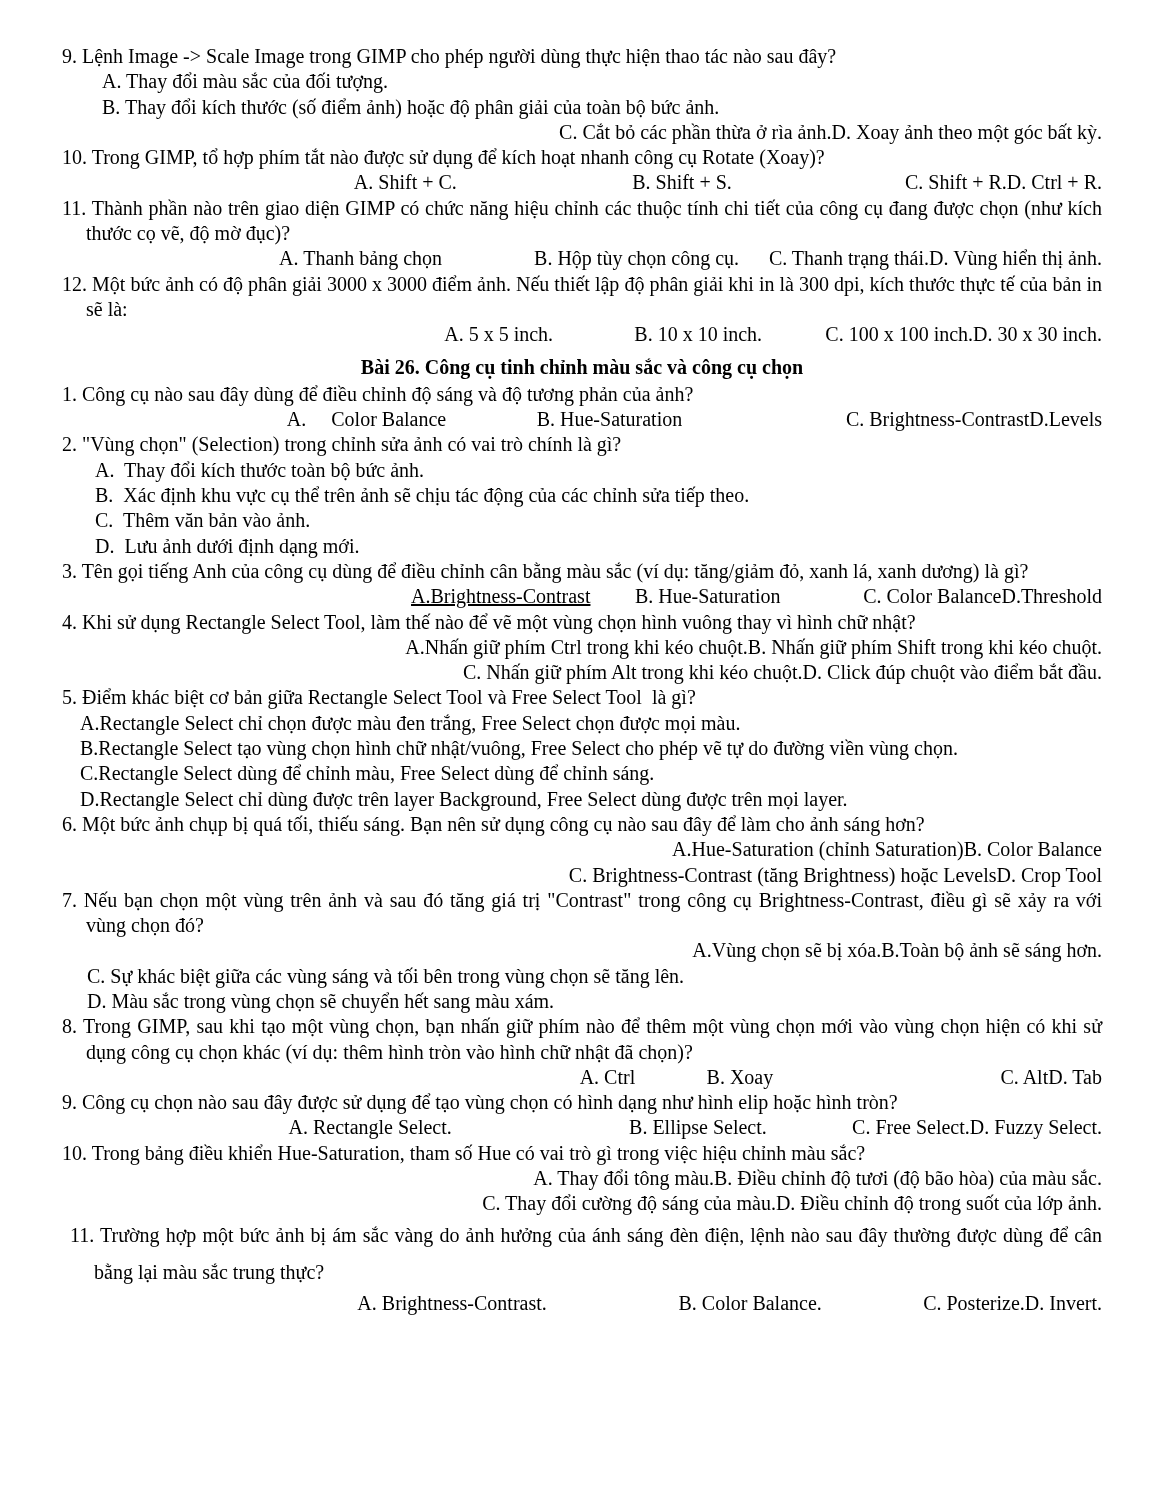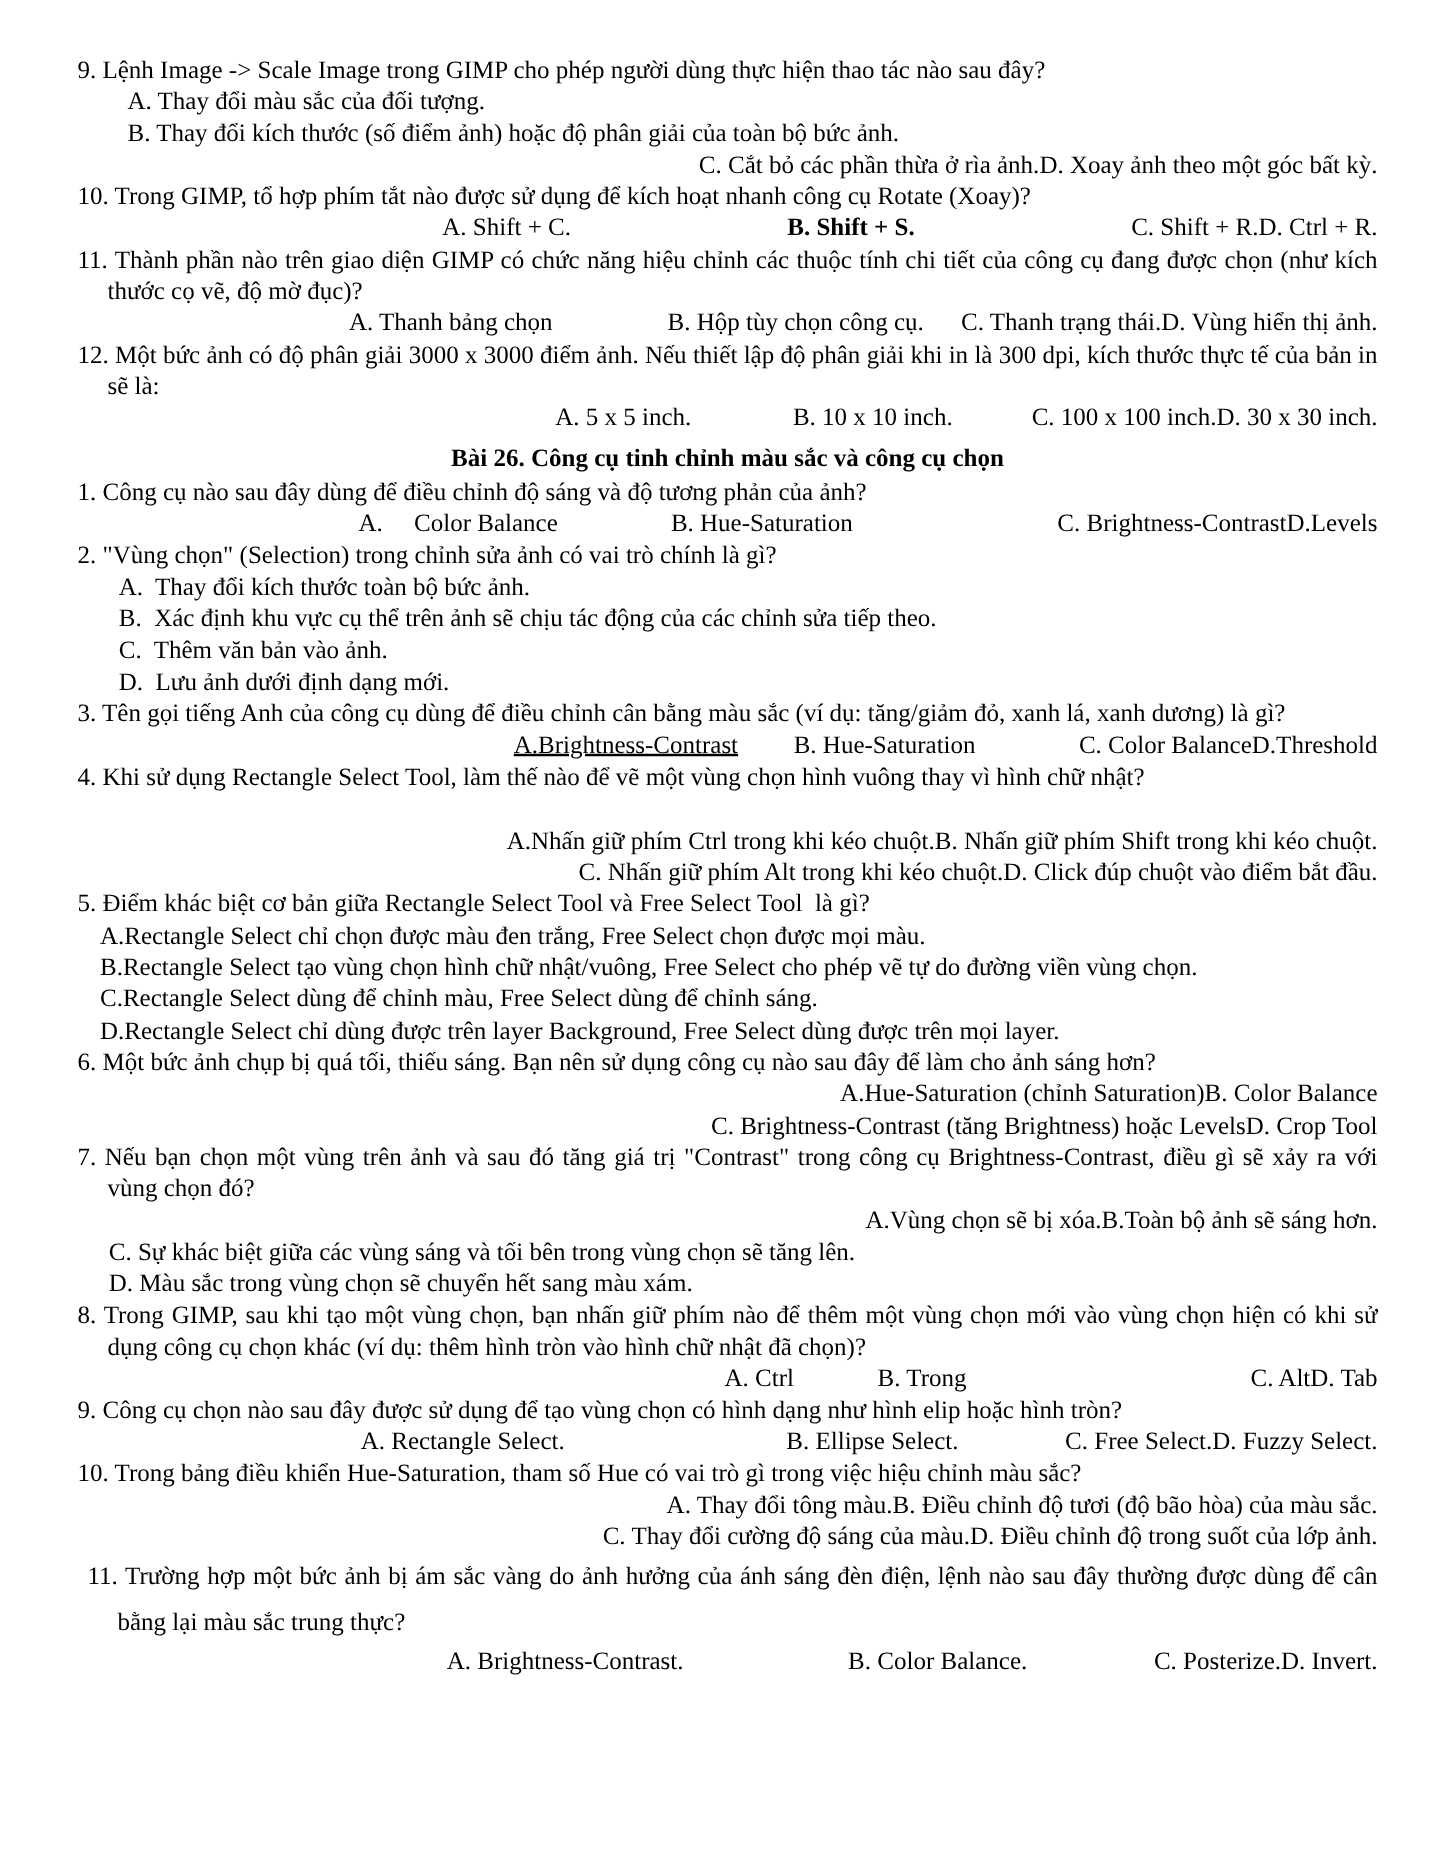--- a/index.html
+++ b/index.html
@@ -55,21 +55,21 @@
 
 <div class="page" id="doc-root">
     <div class="question">
       <div class="stem"><span class="qnum">9.</span> Lệnh Image -&gt; Scale Image trong GIMP cho phép người dùng thực hiện thao tác nào sau đây?</div>
       <div class="opt-row" style="padding-left: 100px; text-indent: -60px;"><span class="opt">A. Thay đổi màu sắc của đối tượng.</span></div>
       <div class="opt-row" style="padding-left: 100px; text-indent: -60px;"><span class="opt">B. Thay đổi kích thước (số điểm ảnh) hoặc độ phân giải của toàn bộ bức ảnh.</span></div>
       <div class="opt-row cols" style="padding-left: 38px;"><span class="opt col" style="width: 433px;">C. Cắt bỏ các phần thừa ở rìa ảnh.</span><span class="opt">D. Xoay ảnh theo một góc bất kỳ.</span></div>
     </div>
     <div class="question">
       <div class="stem"><span class="qnum">10.</span> Trong GIMP, tổ hợp phím tắt nào được sử dụng để kích hoạt nhanh công cụ Rotate (Xoay)?</div>
-      <div class="opt-row cols" style="padding-left: 41px;"><span class="opt col" style="width: 320px;">A. Shift + C.</span><span class="opt col" style="width: 275px; font-weight: bold;">B. Shift + S.</span><span class="opt col" style="width: 275px;">C. Shift + R.</span><span class="opt">D. Ctrl + R.</span></div>
+      <div class="opt-row cols" style="padding-left: 41px;"><span class="opt col" style="width: 320px;">A. Shift + C.</span><span class="opt col" style="width: 275px;">B. Shift + S.</span><span class="opt col" style="width: 275px;">C. Shift + R.</span><span class="opt">D. Ctrl + R.</span></div>
     </div>
     <div class="question">
       <div class="stem"><span class="qnum">11.</span> Thành phần nào trên giao diện GIMP có chức năng hiệu chỉnh các thuộc tính chi tiết của công cụ đang được chọn (như kích thước cọ vẽ, độ mờ đục)?</div>
       <div class="opt-row cols" style="padding-left: 38px;"><span class="opt col" style="width: 213px;">A. Thanh bảng chọn</span><span class="opt col" style="width: 297px;">B. Hộp tùy chọn công cụ.</span><span class="opt col" style="width: 190px;">C. Thanh trạng thái.</span><span class="opt">D. Vùng hiển thị ảnh.</span></div>
     </div>
     <div class="question">
       <div class="stem"><span class="qnum">12.</span> Một bức ảnh có độ phân giải 3000 x 3000 điểm ảnh. Nếu thiết lập độ phân giải khi in là 300 dpi, kích thước thực tế của bản in sẽ là:</div>
       <div class="opt-row cols" style="padding-left: 38px;"><span class="opt col" style="width: 235px;">A. 5 x 5 inch.</span><span class="opt col" style="width: 209px;">B. 10 x 10 inch.</span><span class="opt col" style="width: 211px;">C. 100 x 100 inch.</span><span class="opt">D. 30 x 30 inch.</span></div>
     </div>
     <div class="heading">Bài 26. Công cụ tinh chỉnh màu sắc và công cụ chọn</div>
@@ -83,21 +83,21 @@
       <div class="opt-row" style="padding-left: 93px; text-indent: -60px;"><span class="opt">B.&nbsp; Xác định khu vực cụ thể trên ảnh sẽ chịu tác động của các chỉnh sửa tiếp theo.</span></div>
       <div class="opt-row" style="padding-left: 93px; text-indent: -60px;"><span class="opt">C.&nbsp; Thêm văn bản vào ảnh.</span></div>
       <div class="opt-row" style="padding-left: 93px; text-indent: -60px;"><span class="opt">D.&nbsp; Lưu ảnh dưới định dạng mới.</span></div>
     </div>
     <div class="question">
       <div class="stem"><span class="qnum">3.</span> Tên gọi tiếng Anh của công cụ dùng để điều chỉnh cân bằng màu sắc (ví dụ: tăng/giảm đỏ, xanh lá, xanh dương) là gì?</div>
       <div class="opt-row cols" style="padding-left: 26px;"><span class="opt col" style="width: 287px; text-decoration: underline;">A.Brightness-Contrast</span><span class="opt col" style="width: 190px;">B. Hue-Saturation</span><span class="opt col" style="width: 185px; margin-left: 36px;">C. Color Balance</span><span class="opt">D.Threshold</span></div>
     </div>
     <div class="question">
       <div class="stem"><span class="qnum">4.</span> Khi sử dụng Rectangle Select Tool, làm thế nào để vẽ một vùng chọn hình vuông thay vì hình chữ nhật?</div>
-      <div class="opt-row cols" style="padding-left: 20px;"><span class="opt col" style="width: 462px; margin-top: 26px;">A.Nhấn giữ phím Ctrl trong khi kéo chuột.</span><span class="opt">B. Nhấn giữ phím Shift trong khi kéo chuột.</span></div>
+      <div class="opt-row cols" style="padding-left: 20px;"><span class="opt col" style="width: 462px;">A.Nhấn giữ phím Ctrl trong khi kéo chuột.</span><span class="opt">B. Nhấn giữ phím Shift trong khi kéo chuột.</span></div>
       <div class="opt-row cols" style="padding-left: 20px;"><span class="opt col" style="width: 462px;">C. Nhấn giữ phím Alt trong khi kéo chuột.</span><span class="opt">D. Click đúp chuột vào điểm bắt đầu.</span></div>
     </div>
     <div class="question">
       <div class="stem"><span class="qnum">5.</span> Điểm khác biệt cơ bản giữa Rectangle Select Tool và Free Select Tool&nbsp; là gì?</div>
       <div class="opt-row" style="padding-left: 78px; text-indent: -60px;"><span class="opt">A.Rectangle Select chỉ chọn được màu đen trắng, Free Select chọn được mọi màu.</span></div>
       <div class="opt-row" style="padding-left: 78px; text-indent: -60px;"><span class="opt">B.Rectangle Select tạo vùng chọn hình chữ nhật/vuông, Free Select cho phép vẽ tự do đường viền vùng chọn.</span></div>
       <div class="opt-row" style="padding-left: 78px; text-indent: -60px;"><span class="opt">C.Rectangle Select dùng để chỉnh màu, Free Select dùng để chỉnh sáng.</span></div>
       <div class="opt-row" style="padding-left: 78px; text-indent: -60px;"><span class="opt">D.Rectangle Select chỉ dùng được trên layer Background, Free Select dùng được trên mọi layer.</span></div>
     </div>
     <div class="question">
@@ -106,21 +106,21 @@
       <div class="opt-row cols" style="padding-left: 25px;"><span class="opt col" style="width: 529px;">C. Brightness-Contrast (tăng Brightness) hoặc Levels</span><span class="opt">D. Crop Tool</span></div>
     </div>
     <div class="question">
       <div class="stem"><span class="qnum">7.</span> Nếu bạn chọn một vùng trên ảnh và sau đó tăng giá trị "Contrast" trong công cụ Brightness-Contrast, điều gì sẽ xảy ra với vùng chọn đó?</div>
       <div class="opt-row cols" style="padding-left: 25px;"><span class="opt col" style="width: 600px;">A.Vùng chọn sẽ bị xóa.</span><span class="opt">B.Toàn bộ ảnh sẽ sáng hơn.</span></div>
       <div class="opt-row" style="padding-left: 85px; text-indent: -60px;"><span class="opt">C. Sự khác biệt giữa các vùng sáng và tối bên trong vùng chọn sẽ tăng lên.</span></div>
       <div class="opt-row" style="padding-left: 85px; text-indent: -60px;"><span class="opt">D. Màu sắc trong vùng chọn sẽ chuyển hết sang màu xám.</span></div>
     </div>
     <div class="question">
       <div class="stem"><span class="qnum">8.</span> Trong GIMP, sau khi tạo một vùng chọn, bạn nhấn giữ phím nào để thêm một vùng chọn mới vào vùng chọn hiện có khi sử dụng công cụ chọn khác (ví dụ: thêm hình tròn vào hình chữ nhật đã chọn)?</div>
-      <div class="opt-row cols" style="padding-left: 31px;"><span class="opt col" style="width: 247px;">A. Ctrl</span><span class="opt col" style="width: 138px;">B. Trong</span><span class="opt col" style="width: 275px;">C. Alt</span><span class="opt">D. Tab</span></div>
+      <div class="opt-row cols" style="padding-left: 31px;"><span class="opt col" style="width: 247px;">A. Ctrl</span><span class="opt col" style="width: 138px;">B. Xoay</span><span class="opt col" style="width: 275px;">C. Alt</span><span class="opt">D. Tab</span></div>
     </div>
     <div class="question">
       <div class="stem"><span class="qnum">9.</span> Công cụ chọn nào sau đây được sử dụng để tạo vùng chọn có hình dạng như hình elip hoặc hình tròn?</div>
       <div class="opt-row cols" style="padding-left: 31px;"><span class="opt col" style="width: 319px;">A. Rectangle Select.</span><span class="opt col" style="width: 275px; margin-left: 40px;">B. Ellipse Select.</span><span class="opt col" style="width: 203px;">C. Free Select.</span><span class="opt">D. Fuzzy Select.</span></div>
     </div>
     <div class="question">
       <div class="stem"><span class="qnum">10.</span> Trong bảng điều khiển Hue-Saturation, tham số Hue có vai trò gì trong việc hiệu chỉnh màu sắc?</div>
       <div class="opt-row cols" style="padding-left: 26px;"><span class="opt col" style="width: 392px;">A. Thay đổi tông màu.</span><span class="opt">B. Điều chỉnh độ tươi (độ bão hòa) của màu sắc.</span></div>
       <div class="opt-row cols" style="padding-left: 26px;"><span class="opt col" style="width: 392px;">C. Thay đổi cường độ sáng của màu.</span><span class="opt">D. Điều chỉnh độ trong suốt của lớp ảnh.</span></div>
     </div>

